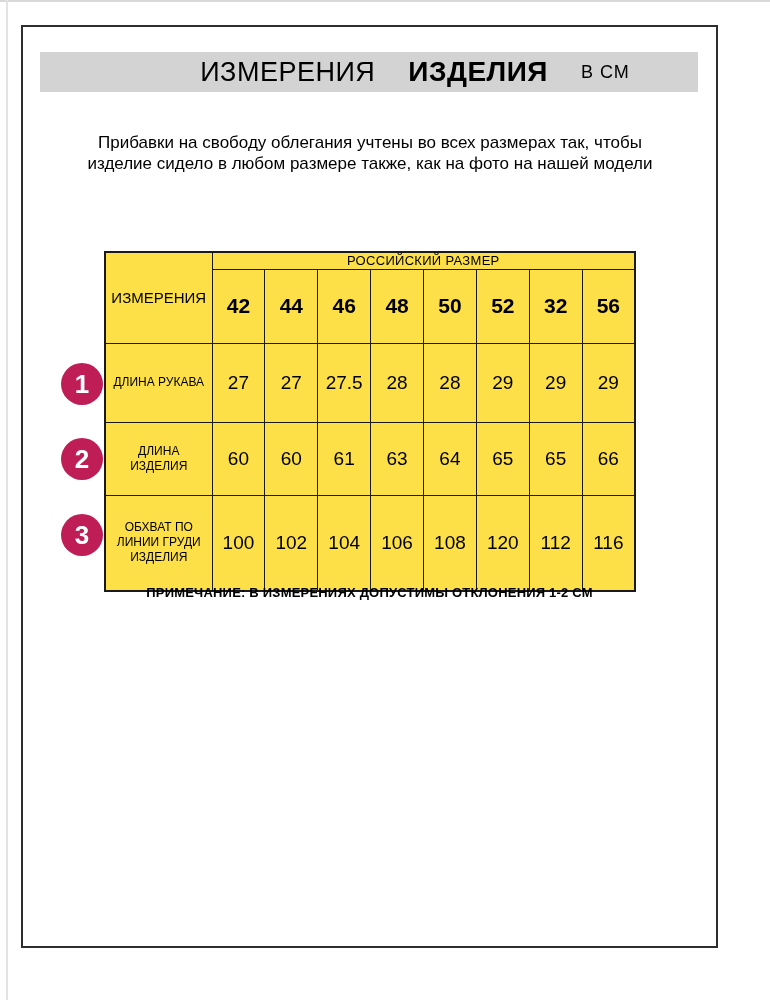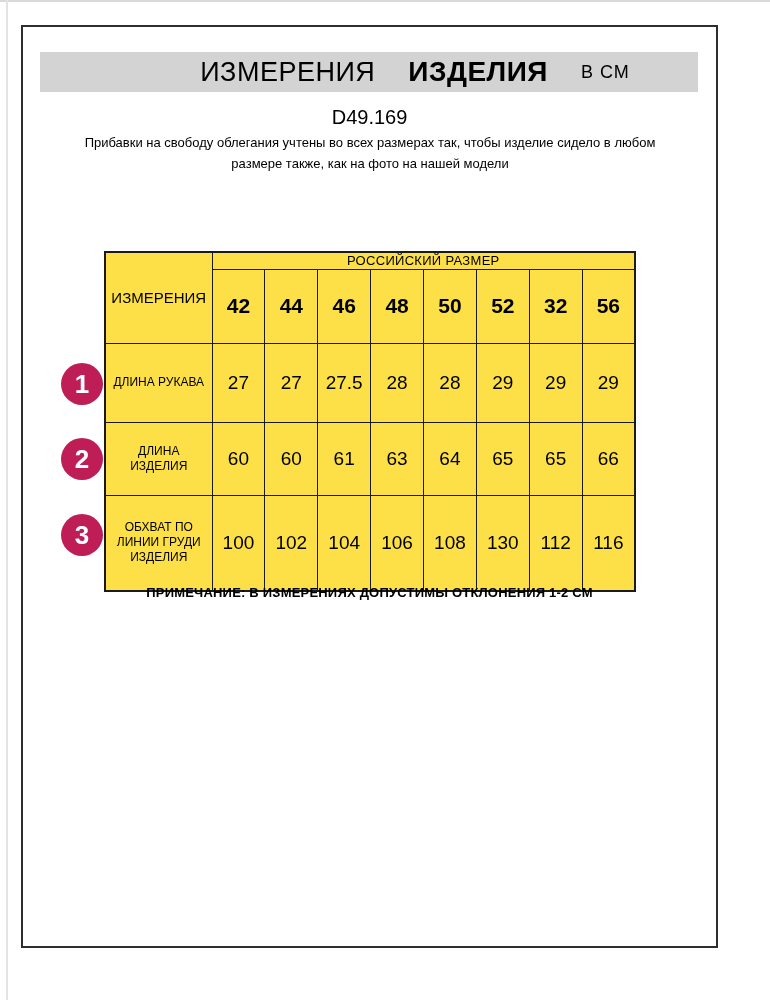--- a/index.html
+++ b/index.html
@@ -39,21 +39,21 @@
   }
   .title-regular{font-size:27px;font-weight:500;letter-spacing:0.5px;}
   .title-bold{font-size:28px;font-weight:700;letter-spacing:0.5px;}
   .title-unit{font-size:18px;font-weight:400;letter-spacing:1px;}
   .product-code{
     position:absolute;left:0;top:79px;width:100%;
     text-align:center;font-size:20px;font-weight:400;
   }
   .description{
     position:absolute;left:58px;top:105px;width:578px;
-    text-align:center;font-size:13px;line-height:21px;font-weight:400;
+    text-align:center;font-size:17px;line-height:21px;font-weight:400;
   }
   table.size-table{
     position:absolute;left:81px;top:224px;
     width:532px;
     border-collapse:collapse;
     table-layout:fixed;
     border:2px solid var(--border-dark);
   }
   table.size-table td,table.size-table th{
     border:1.5px solid var(--border-dark);
@@ -94,21 +94,20 @@
 <div class="scan-edge-left"></div>
 
 <div class="frame">
 
   <div class="title-bar">
     <span class="title-regular">ИЗМЕРЕНИЯ</span>
     <span class="title-bold">ИЗДЕЛИЯ</span>
     <span class="title-unit">В СМ</span>
   </div>
 
-  <div class="product-code">D49.169</div>
 
   <div class="description">Прибавки на свободу облегания учтены во всех размерах так, чтобы изделие сидело в любом размере также, как на фото на нашей модели</div>
 
   <table class="size-table">
     <colgroup>
       <col class="c-label">
       <col>
         <col>
         <col>
         <col>
@@ -154,21 +153,21 @@
       <td class="value-cell">65</td>
       <td class="value-cell">66</td>
     </tr>
     <tr class="r-data3">
       <td class="label-cell">ОБХВАТ ПО ЛИНИИ ГРУДИ ИЗДЕЛИЯ</td>
       <td class="value-cell">100</td>
       <td class="value-cell">102</td>
       <td class="value-cell">104</td>
       <td class="value-cell">106</td>
       <td class="value-cell">108</td>
-      <td class="value-cell">130</td>
+      <td class="value-cell">120</td>
       <td class="value-cell">112</td>
       <td class="value-cell">116</td>
     </tr>
   </tbody>
     </table>
 
   <div class="num-circle n1">1</div>
   <div class="num-circle n2">2</div>
   <div class="num-circle n3">3</div>
 

